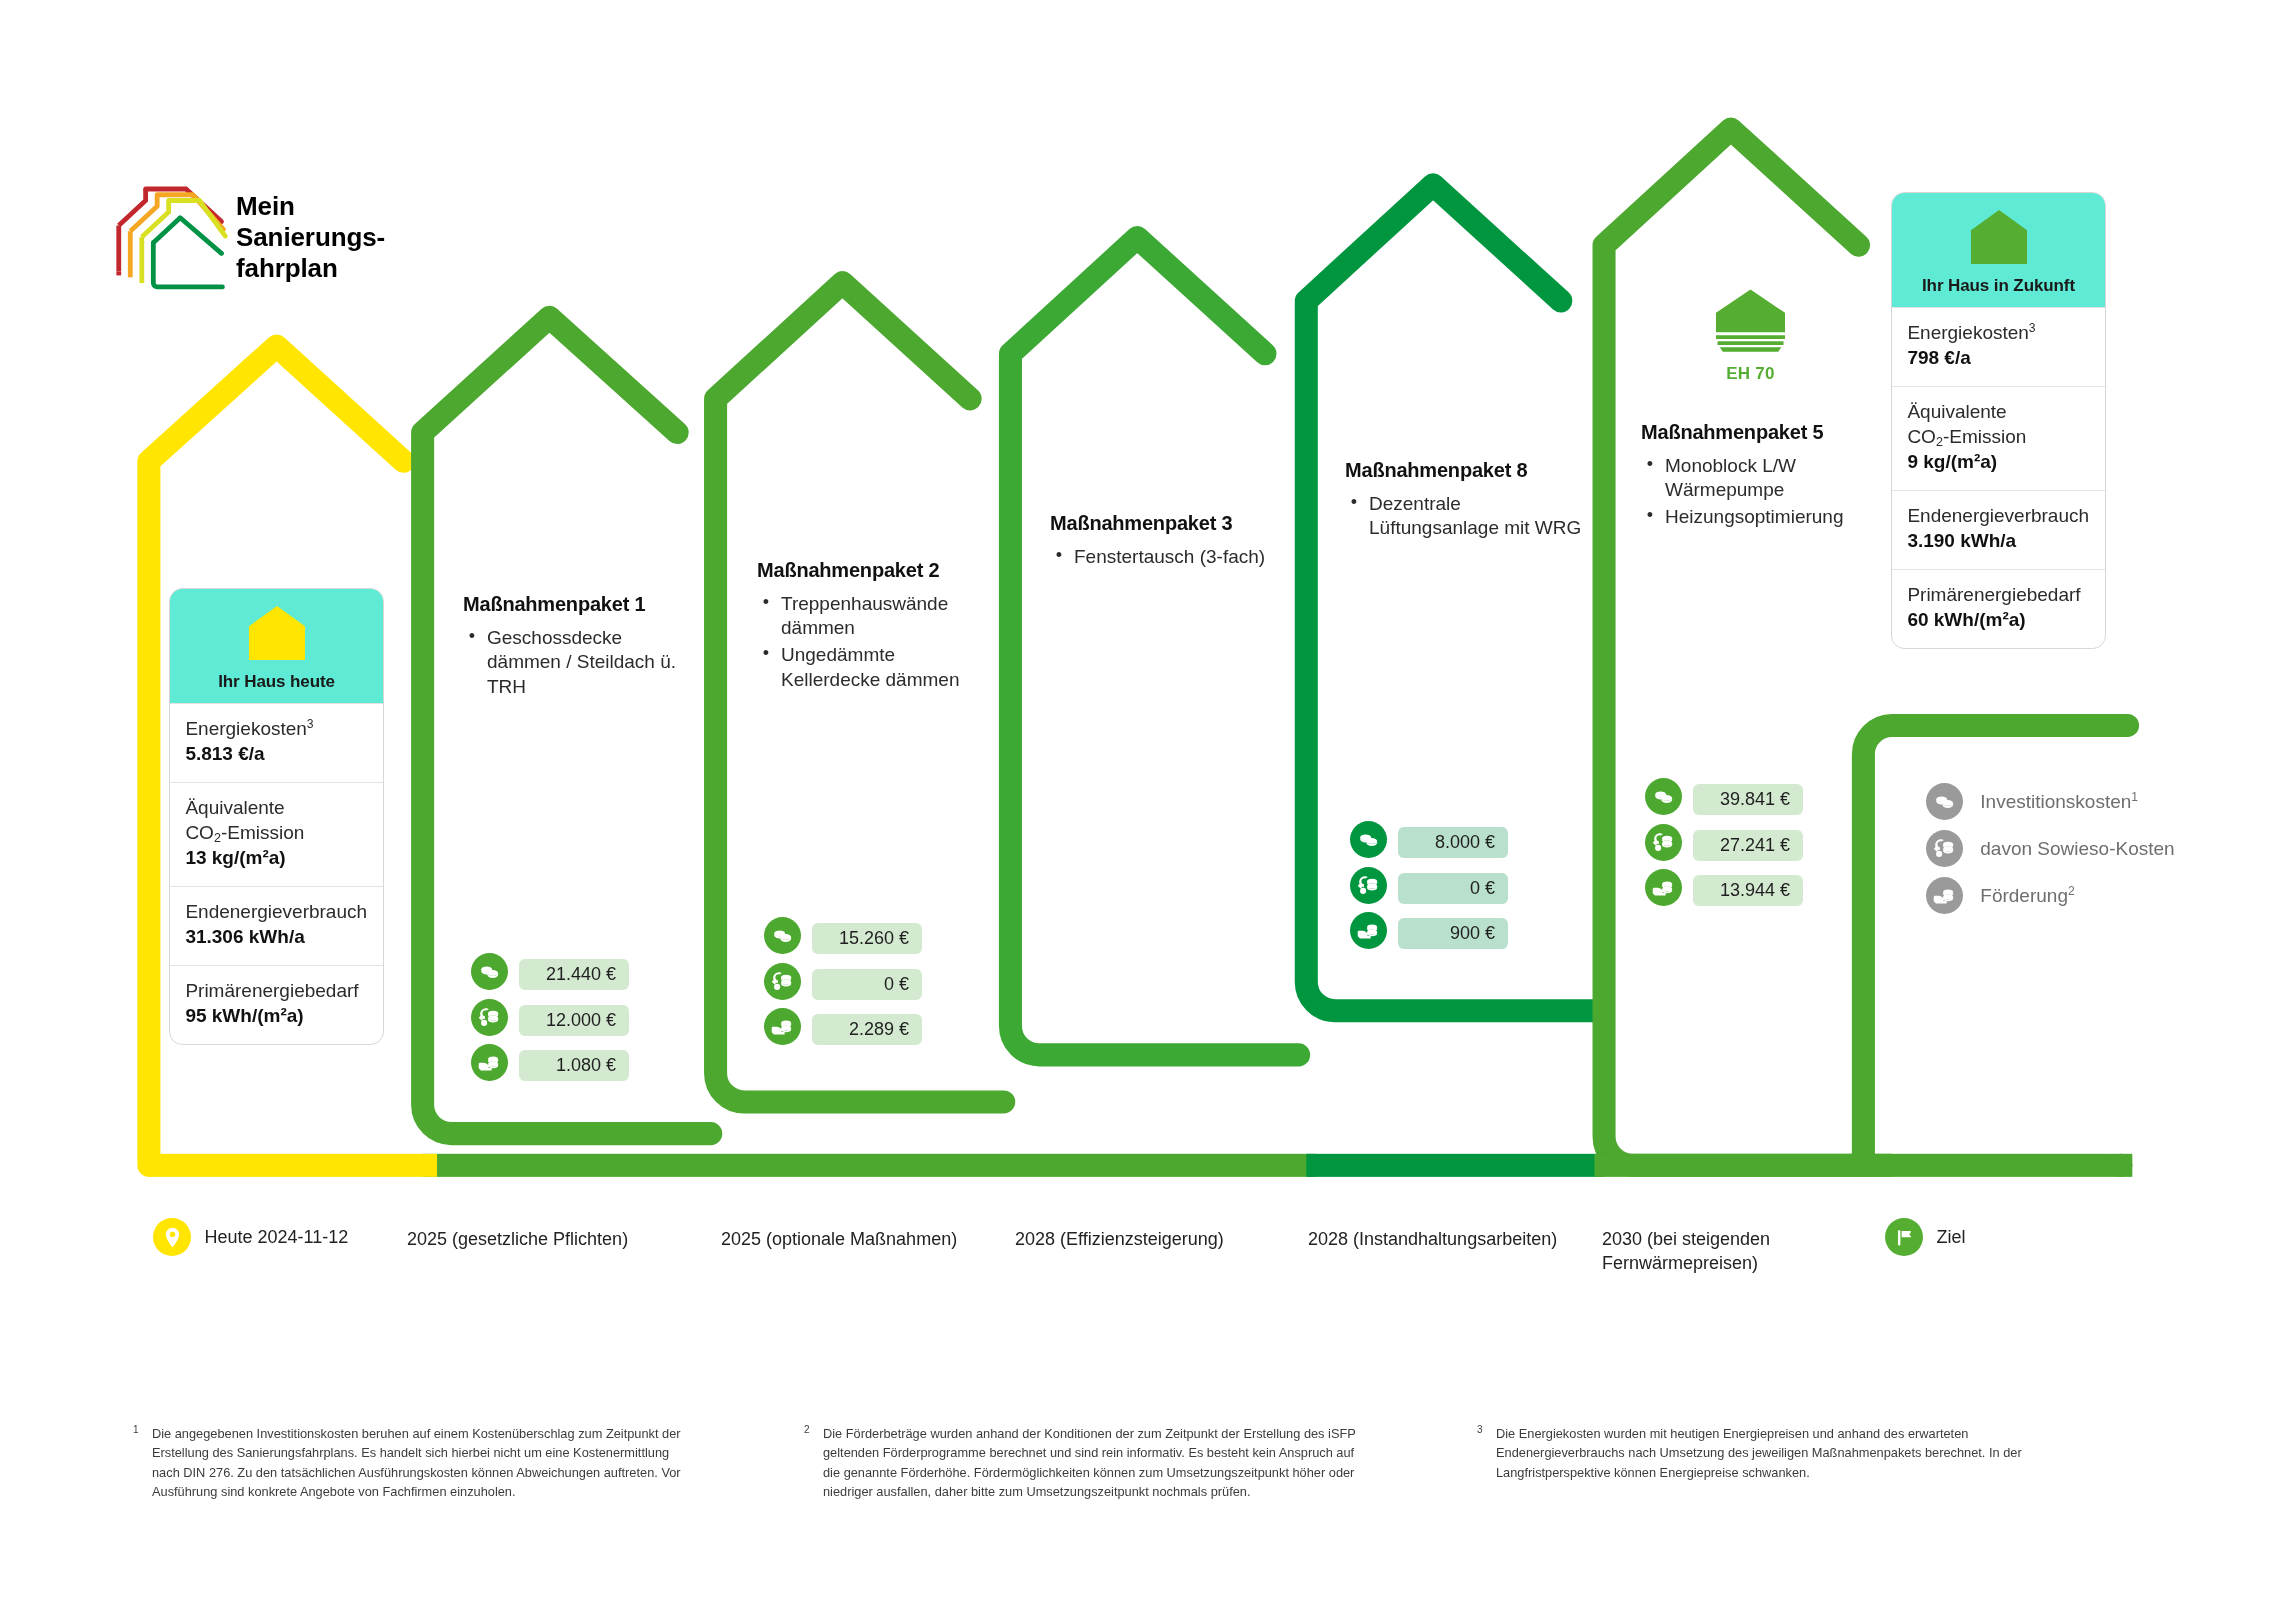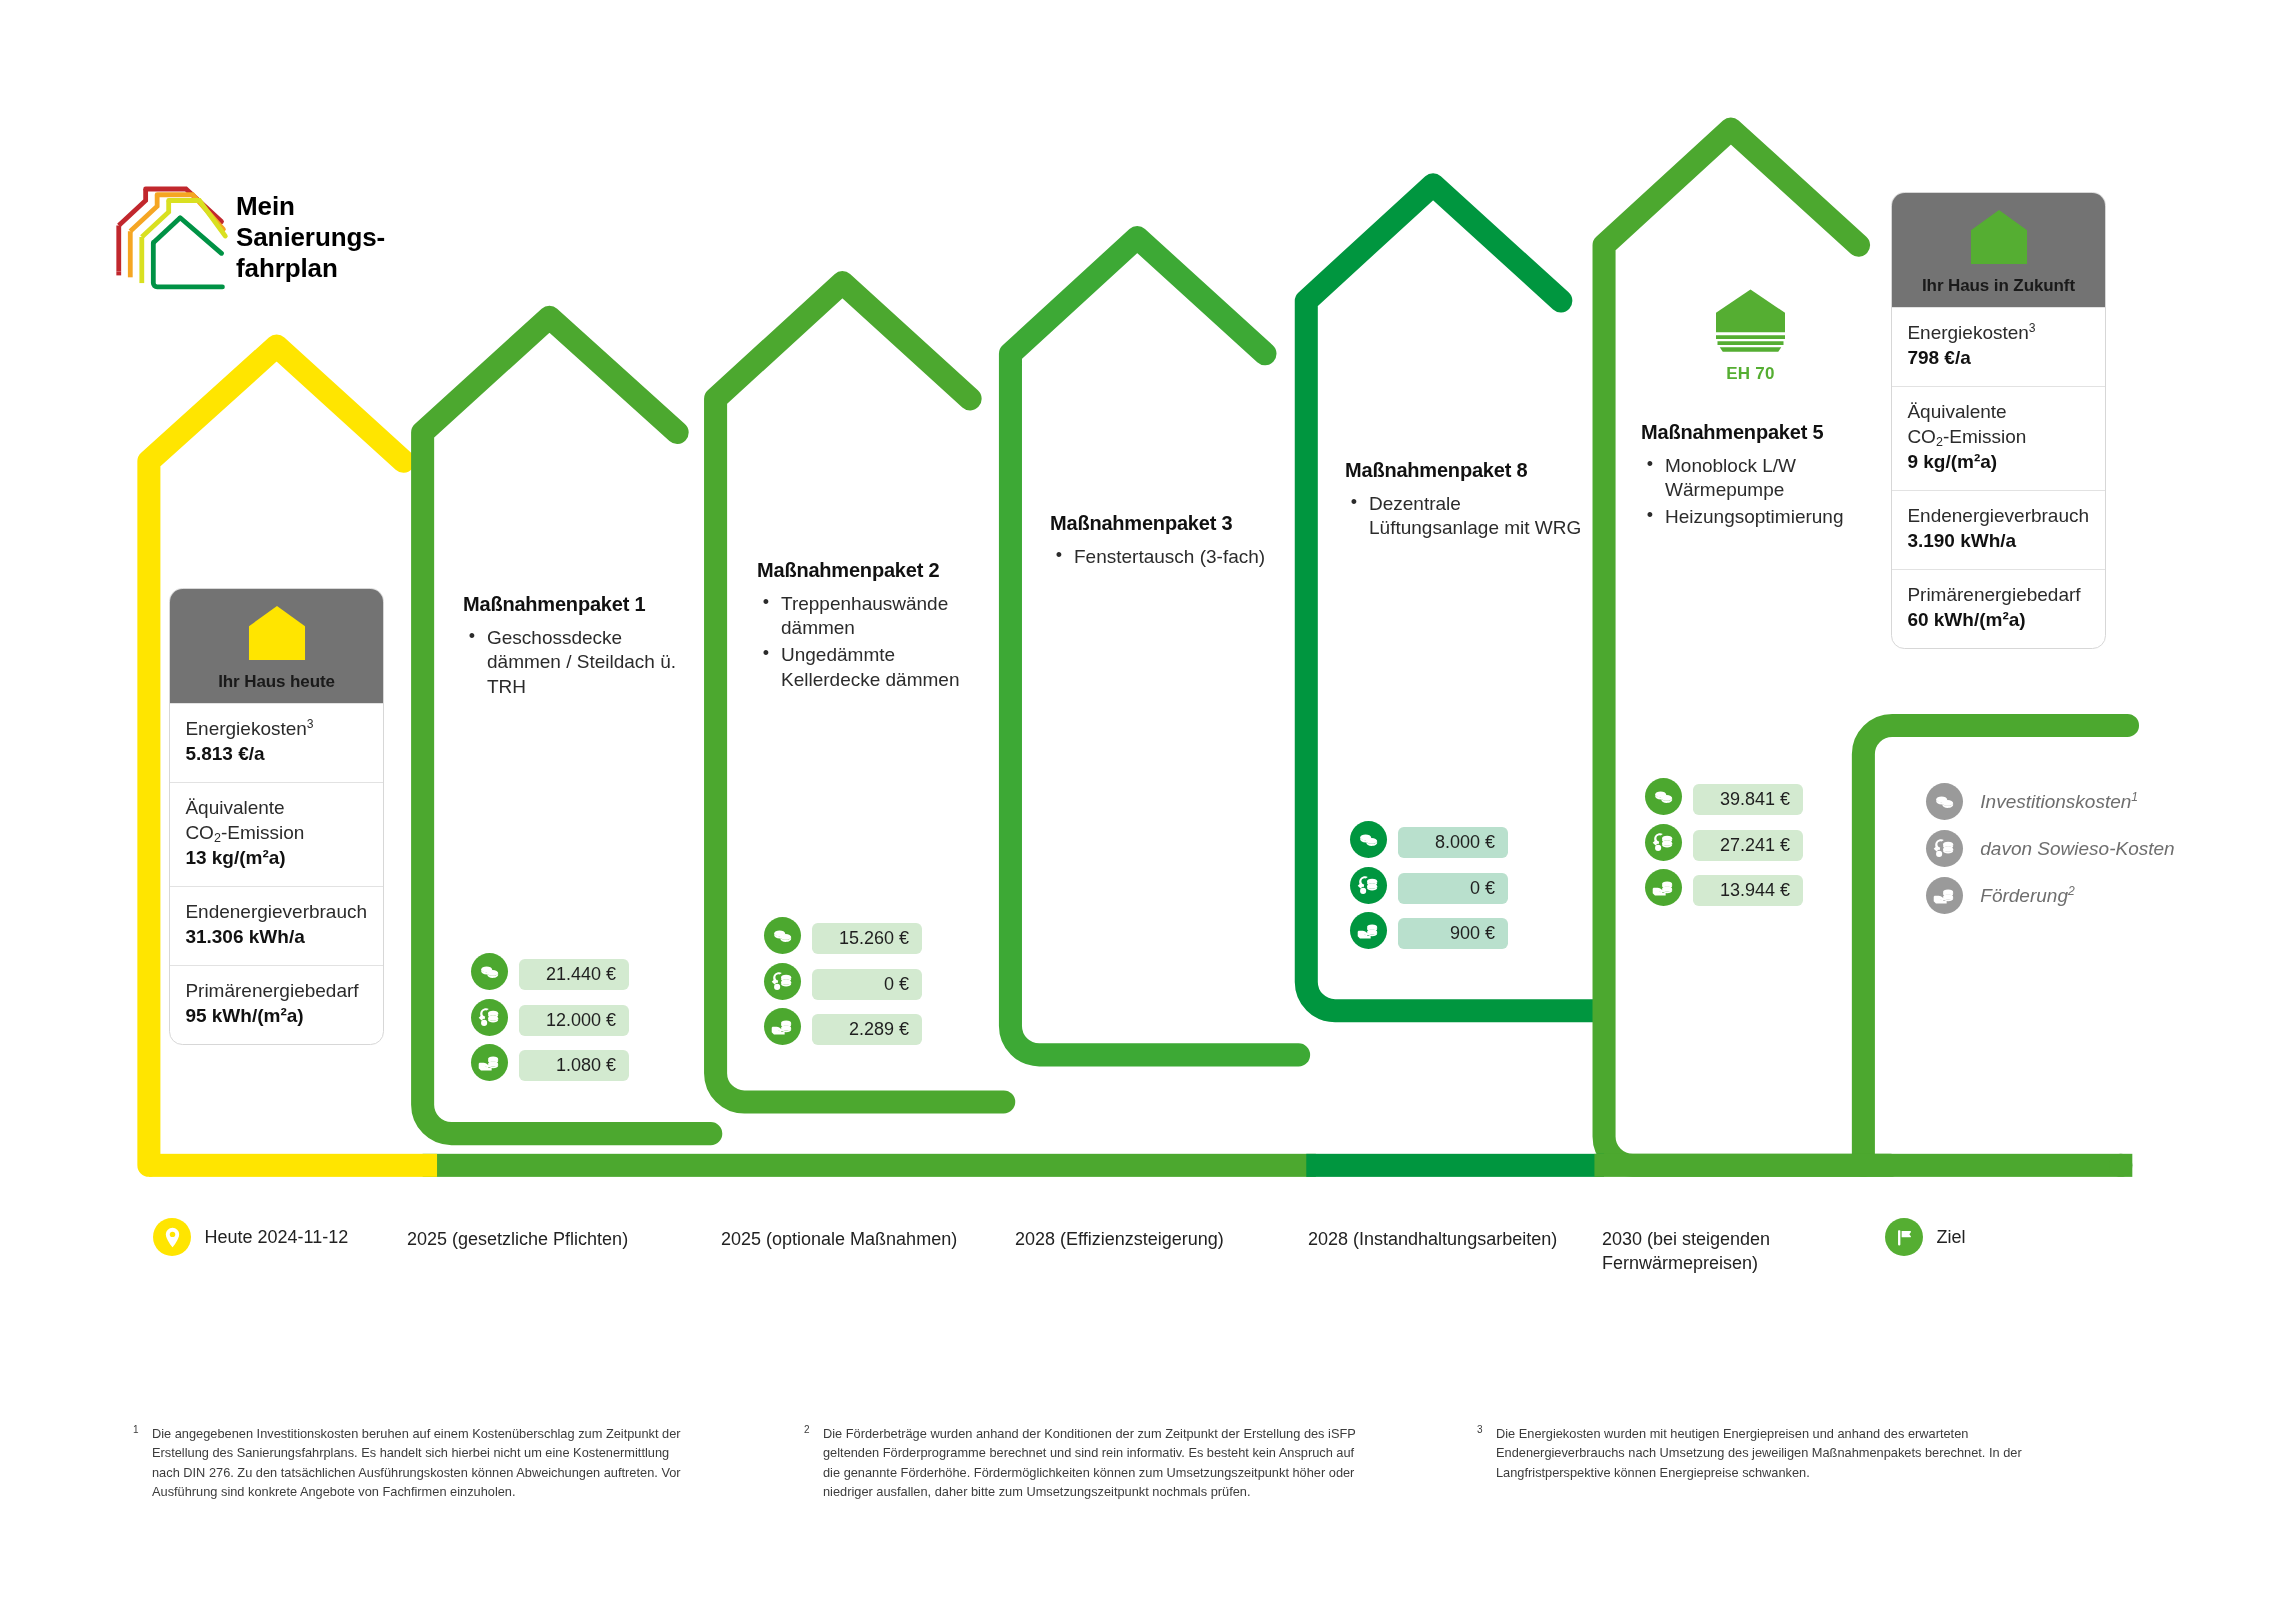--- a/index.html
+++ b/index.html
@@ -27,21 +27,21 @@
 
   
   .info-card {
     position: absolute;
     border: 1px solid #d7d7d7;
     border-radius: 13.4px;
     background: #ffffff;
     overflow: hidden;
   }
   .info-card-head {
-    background: #737373;
+    background: #5eead4;
     padding: 15.4px 0 10.6px;
     text-align: center;
   }
   .info-card-head .house-glyph { display: block; margin: 0 auto 9.6px; }
   .info-card-head .head-title {
     font-size: 17px; font-weight: 700; color: #1a1a1a; letter-spacing: -0.1px;
   }
   .info-row {
     padding: 13.4px 15.4px 15.4px;
     border-top: 1px solid #e2e2e2;
@@ -103,21 +103,21 @@
   }
 
   
   #legend { position: absolute; left: 1926px; top: 778px; }
   .legend-row { display: flex; align-items: center; height: 47px; }
   .legend-icon {
     width: 37px; height: 37px; border-radius: 50%;
     background: #9a9a9a; flex: 0 0 37px; margin-right: 17.3px;
     display: flex; align-items: center; justify-content: center;
   }
-  .legend-label { font-size: 19px; color: #6e6e6e; white-space: nowrap; font-style: italic; }
+  .legend-label { font-size: 19px; color: #6e6e6e; white-space: nowrap; }
   .legend-label sup { font-size: 0.64em; vertical-align: super; }
 
   
   .tl-marker { position: absolute; display: flex; align-items: center; }
   .tl-marker-icon {
     width: 38px; height: 38px; border-radius: 50%;
     display: flex; align-items: center; justify-content: center;
     flex: 0 0 38px; margin-right: 13.4px;
   }
   .tl-marker-label { font-size: 18px; color: #222; white-space: nowrap; }

